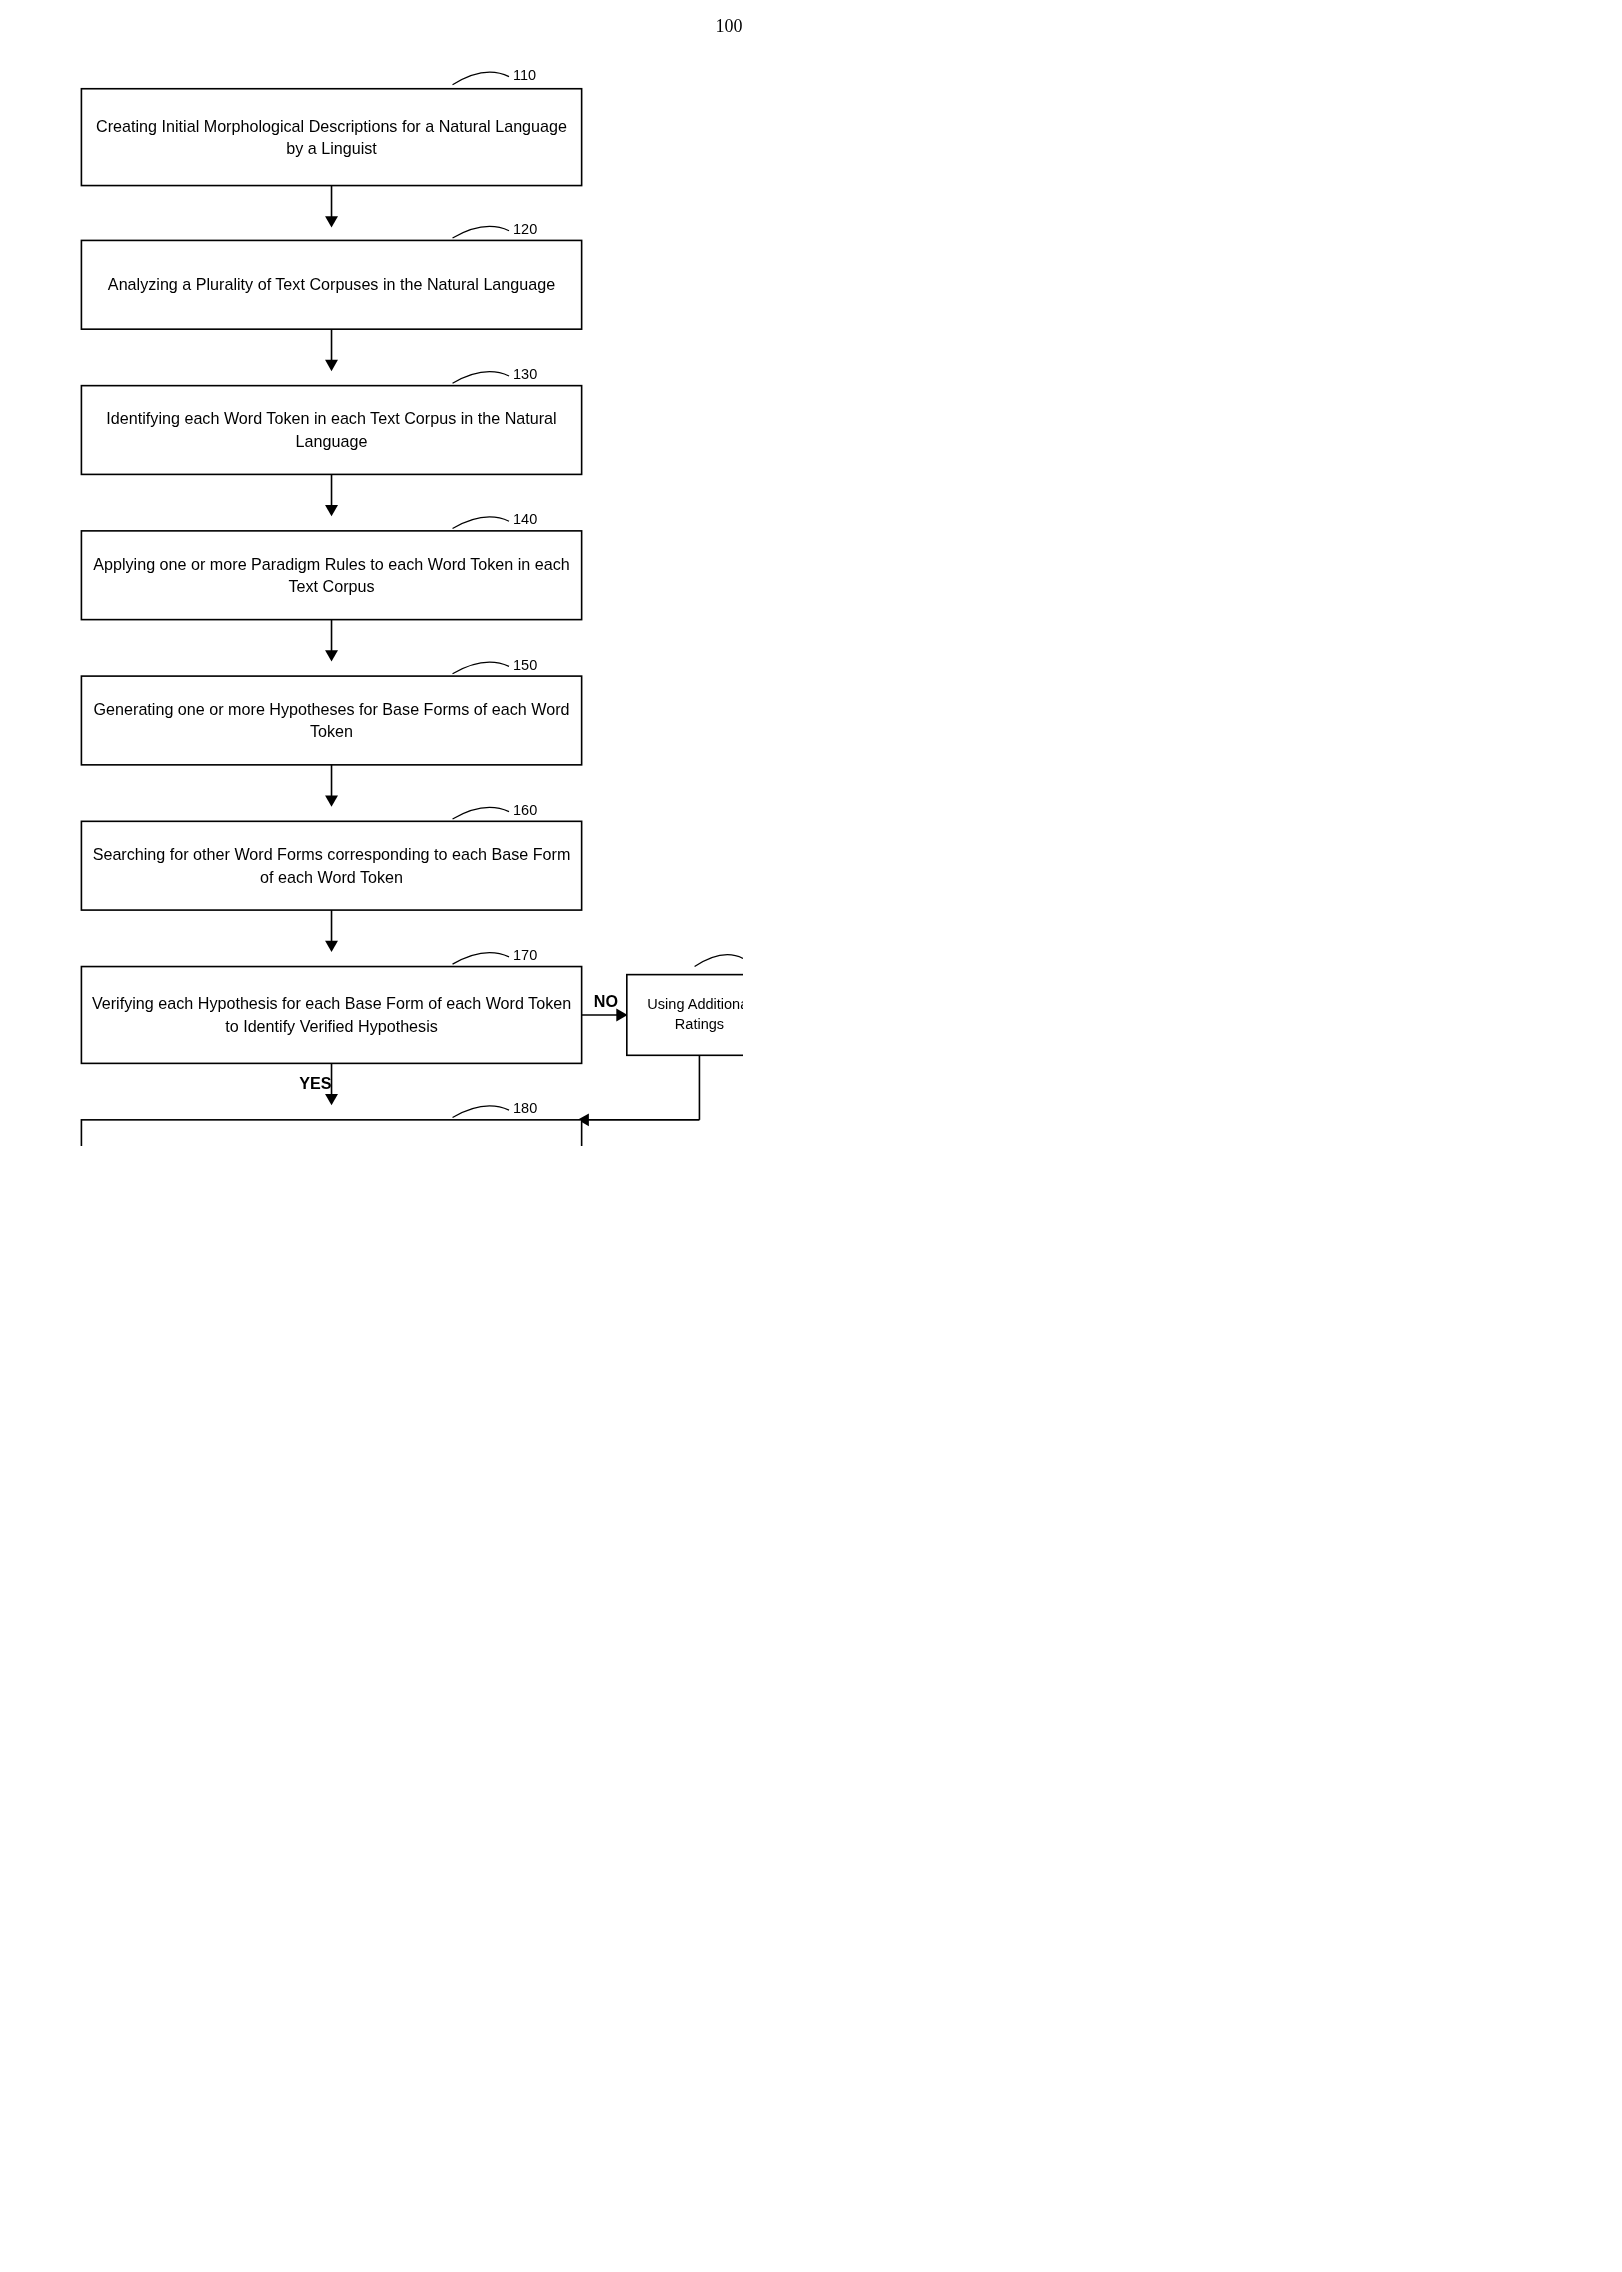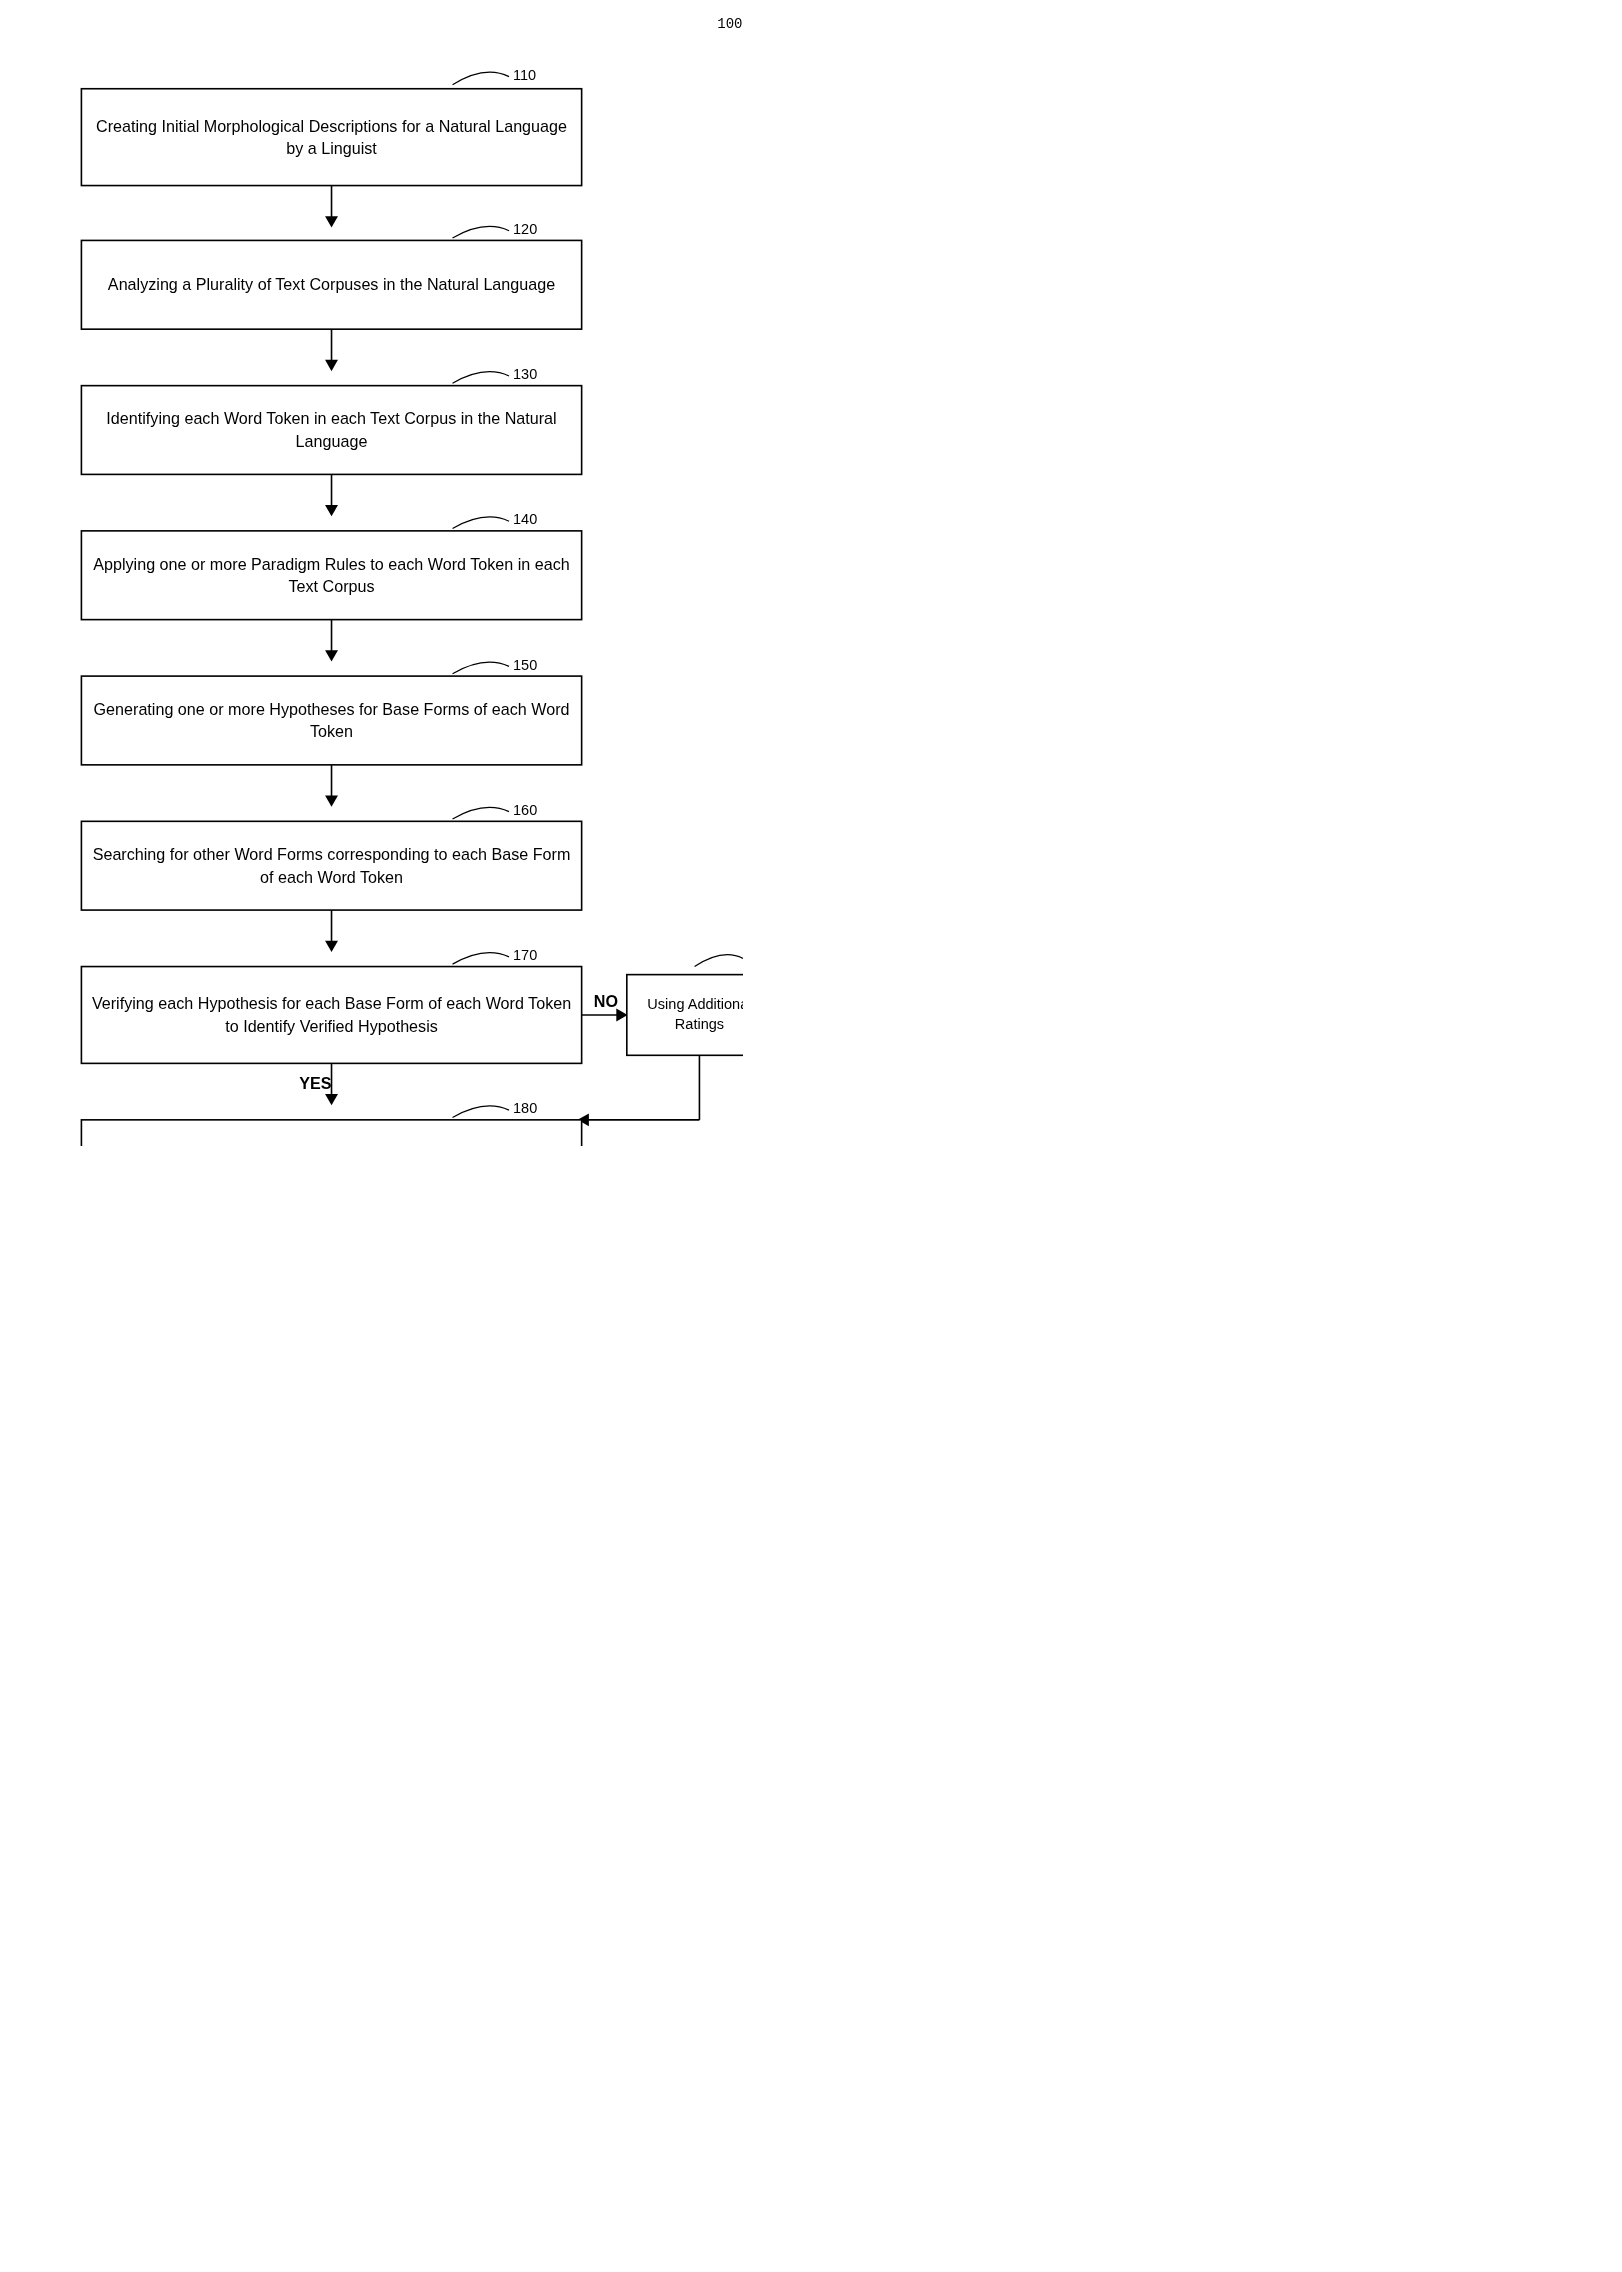--- a/index.html
+++ b/index.html
@@ -17,21 +17,21 @@
       width: 710px;
       margin: 0 auto;
     }
   </style>
 </head>
 <body>
 
 <div class="diagram-container">
 
   <div style="position:relative; width:100%; height:24px;">
-    <span style="position:absolute; right:0; top:0; font-size:14px; font-family:Liberation Mono, monospace;">100</span>
+    <span style="position:absolute; right:0; top:0; font-size:18px; font-family:Liberation Serif, serif;">100</span>
   </div>
 
   <svg width="710" height="1106" xmlns="http://www.w3.org/2000/svg" style="display:block; margin:0 auto;" viewBox="0 0 880 1370">
 
     <path d="M 520 55 Q 560 30 590 45" stroke="#000" stroke-width="1.5" fill="none"></path>
     <text x="595" y="49" font-size="18" font-family="Arial">110</text>
 
     <rect x="60" y="60" width="620" height="120" fill="white" stroke="#000" stroke-width="2"></rect>
     <foreignObject x="60" y="60" width="620" height="120">
       <div xmlns="http://www.w3.org/1999/xhtml" style="width:620px;height:120px;display:flex;align-items:center;justify-content:center;text-align:center;font-size:20px;font-family:Arial;line-height:1.4;padding:10px;">Creating Initial Morphological Descriptions for a Natural Language by a Linguist</div>

